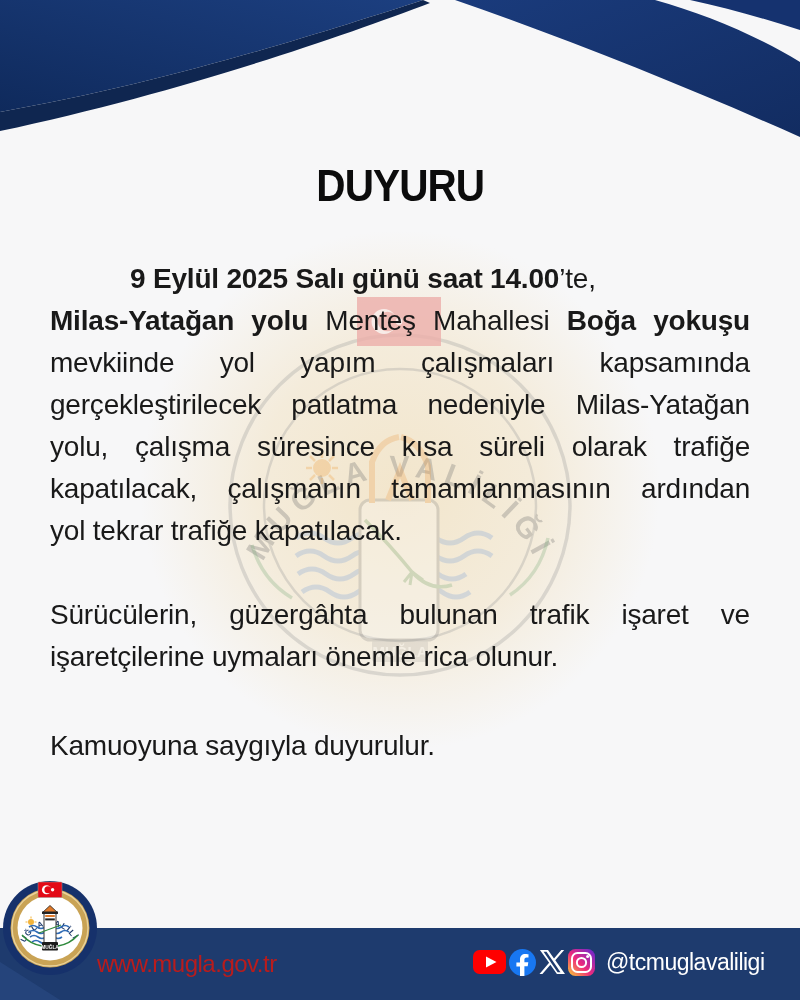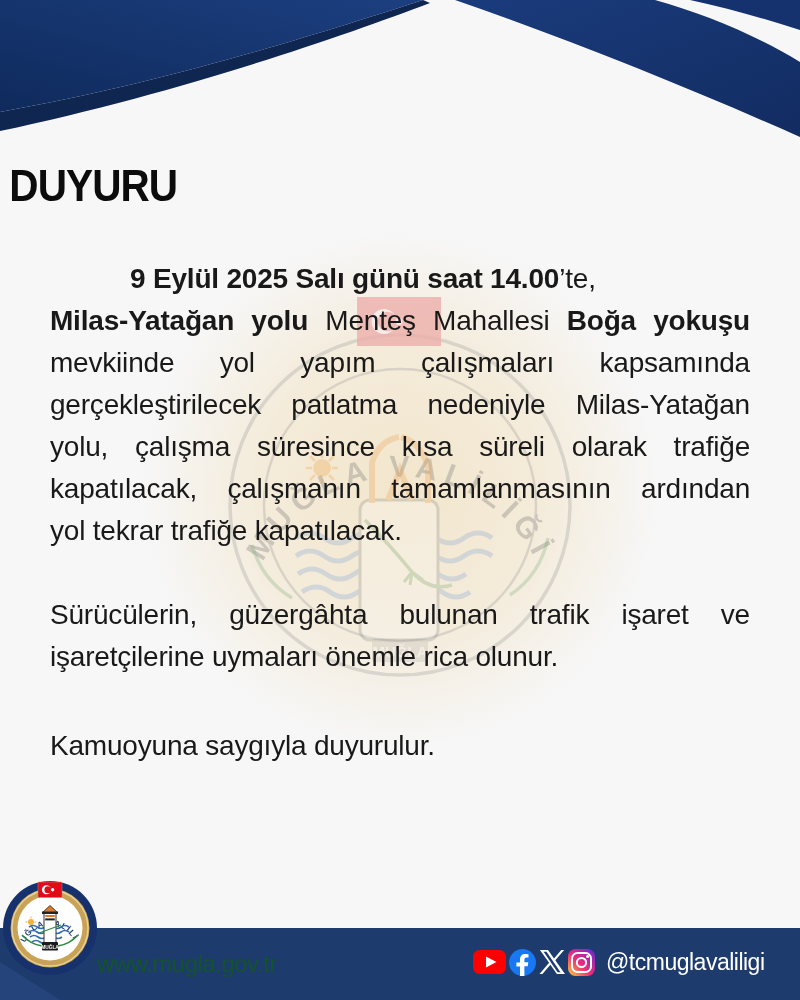--- a/index.html
+++ b/index.html
@@ -7,21 +7,21 @@
     position:relative; width:800px; height:1000px; overflow:hidden;
     background:#f7f7f8;
     font-family:"Liberation Sans", sans-serif;
   }
   svg { display:block; }
   .deco-top { position:absolute; top:0; left:0; }
   .watermark { position:absolute; top:0; left:0; pointer-events:none; }
 
   .title {
     position:absolute; top:160px; left:0; width:100%;
-    text-align:left; font-size:45px; font-weight:bold;
+    text-align:center; font-size:45px; font-weight:bold;
     letter-spacing:-1px; color:#0c0c0c;
   }
   .title span { display:inline-block; transform:scaleX(0.9); transform-origin:center; }
 
   .body-text {
     position:absolute; left:50px; top:258px; width:700px;
     font-size:28px; color:#191919; letter-spacing:-0.2px;
   }
   .ln { line-height:42px; }
   .j  { text-align:justify; text-align-last:justify; }
@@ -31,21 +31,21 @@
   b { font-weight:bold; }
 
   .footer-bar {
     position:absolute; left:0; top:928px; width:800px; height:72px;
     background:#1e3b6e;
   }
   .corner-accent { position:absolute; left:0; top:962px; }
   .gov-logo { position:absolute; left:2px; top:880px; }
   .website {
     position:absolute; left:97px; top:948px; width:300px;
-    font-size:24px; letter-spacing:-0.5px; color:#14532d; line-height:32px;
+    font-size:24px; letter-spacing:-0.5px; color:#b91c1c; line-height:32px;
   }
   .social-row {
     position:absolute; left:473px; top:947px; height:30px;
     display:flex; align-items:center; gap:3px;
   }
   .handle {
     margin-left:8px; font-size:23px; letter-spacing:-0.5px;
     color:#ffffff; white-space:nowrap;
   }
 </style>

